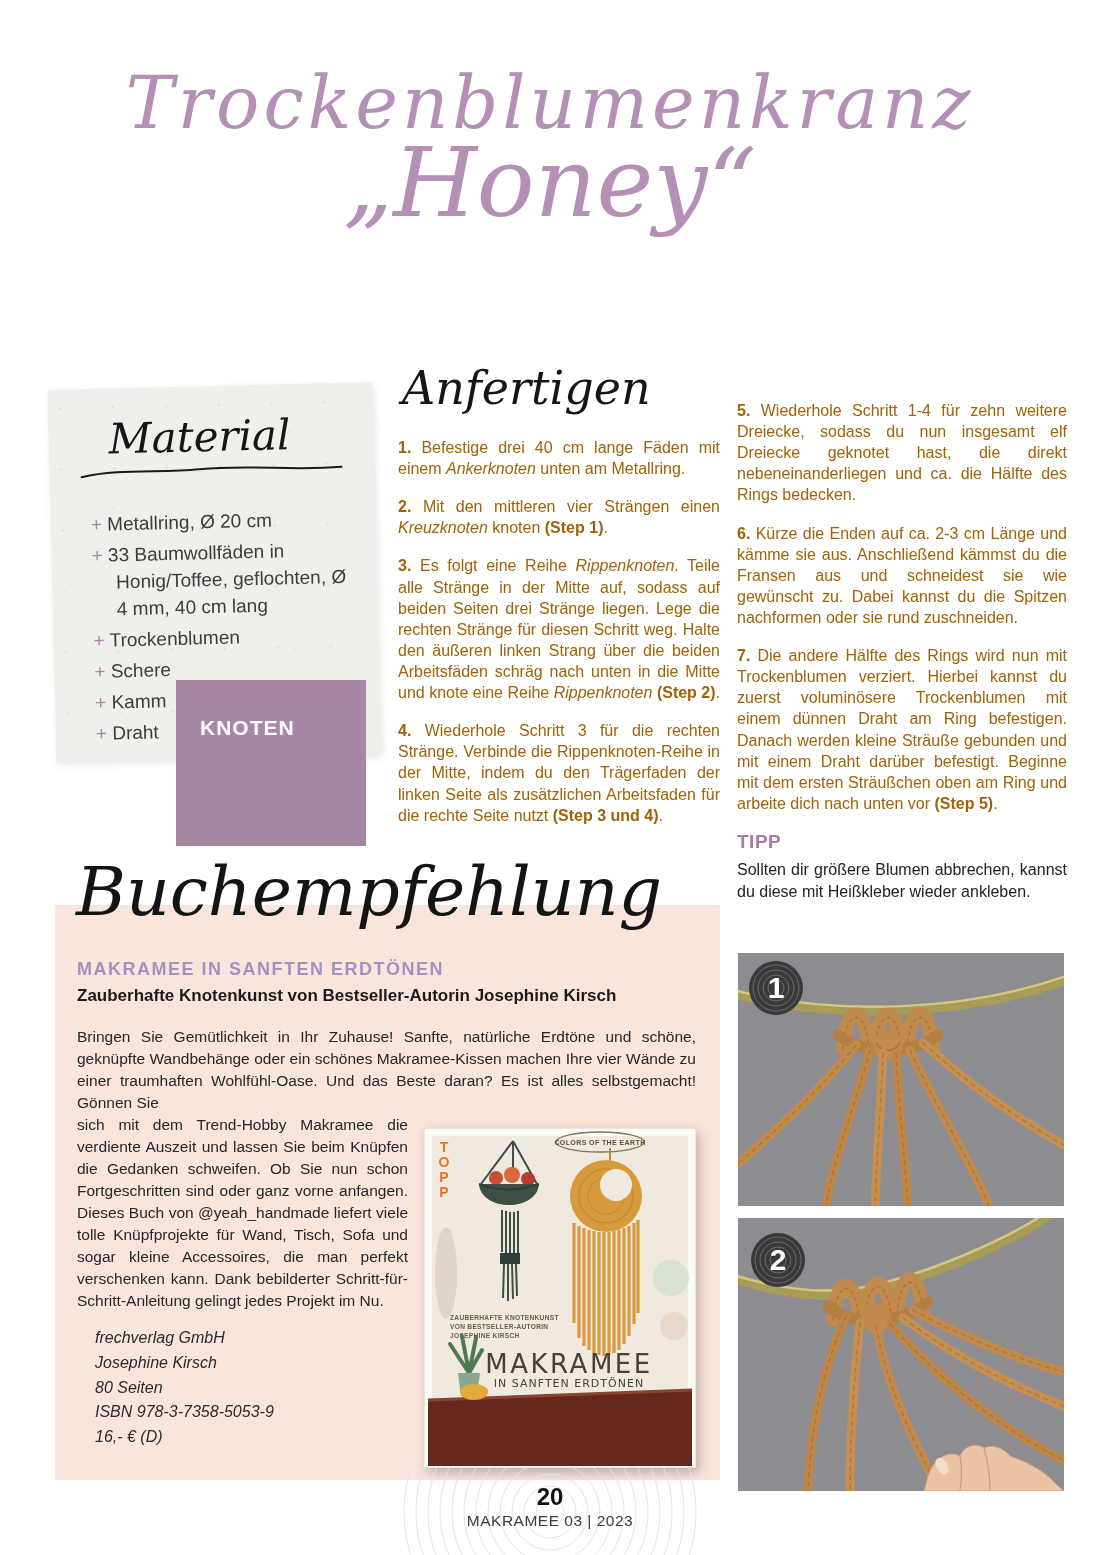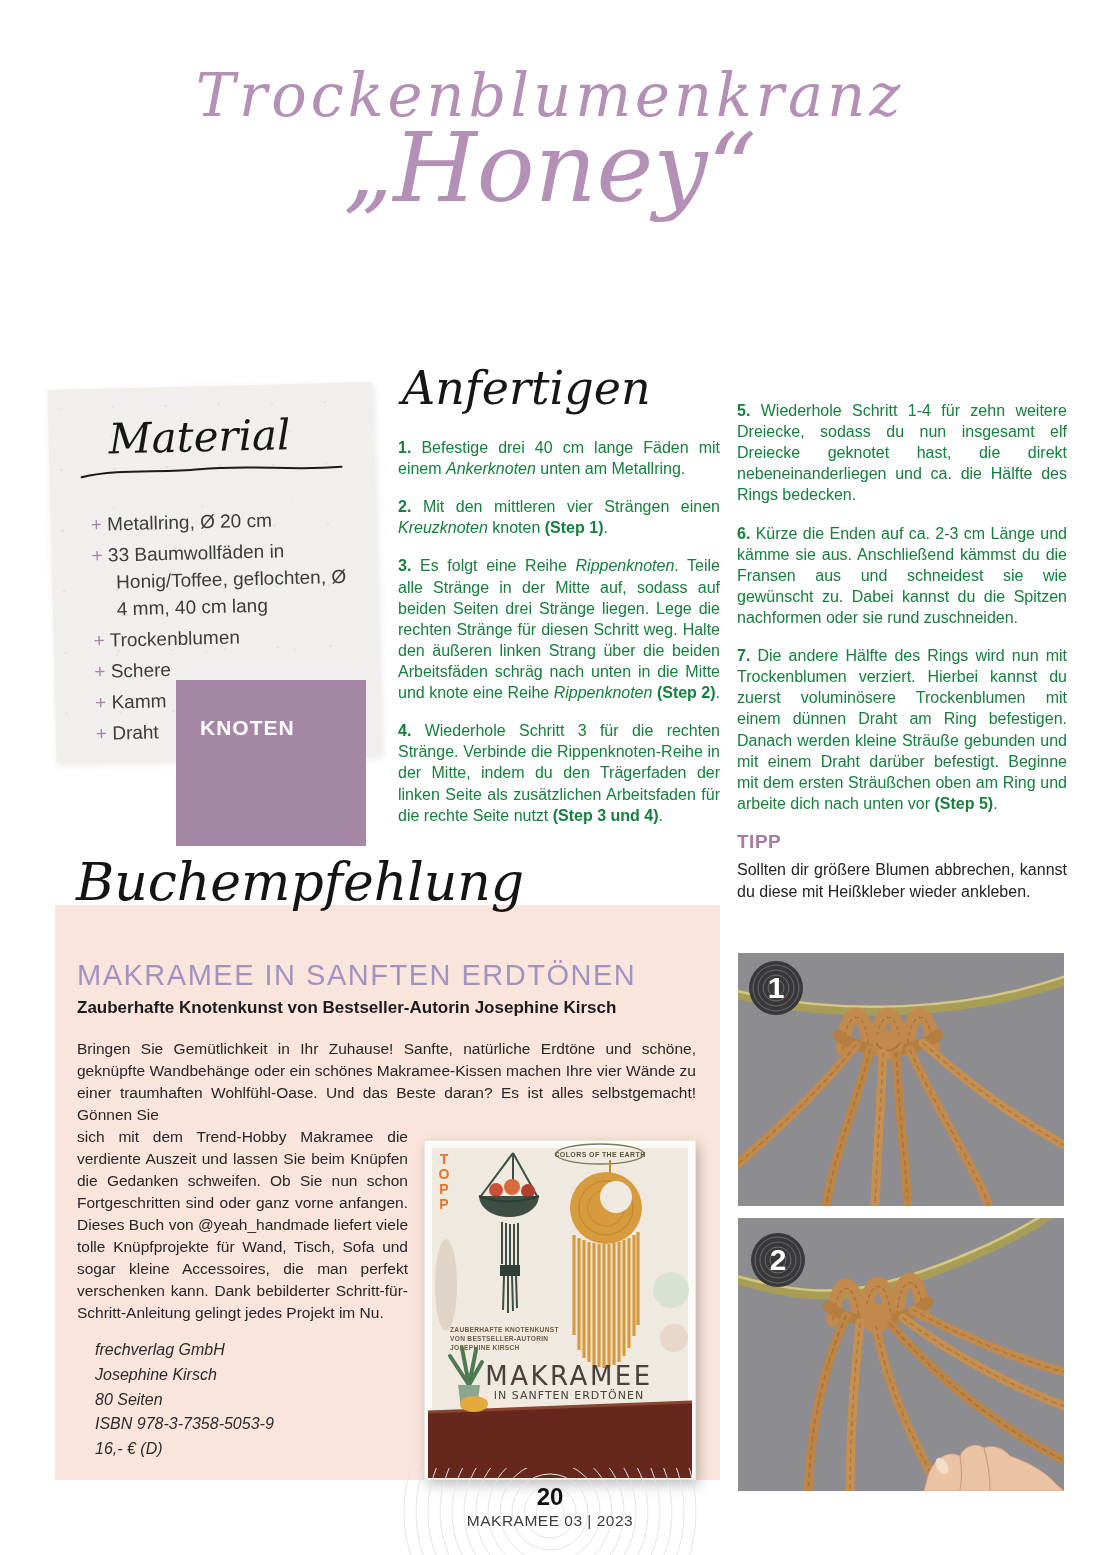--- a/index.html
+++ b/index.html
@@ -2,21 +2,21 @@
 <html><head>
 <meta charset="utf-8">
 <style>
   html,body{margin:0;padding:0;}
   body{width:1100px;height:1555px;position:relative;background:#ffffff;
        font-family:"Liberation Sans",sans-serif;color:#222;overflow:hidden;}
   .script{font-family:"DejaVu Serif",serif;font-style:italic;font-weight:400;}
 
   
   #title{position:absolute;top:62px;left:0;width:1100px;text-align:center;color:#b48fb6;z-index:1;}
-  #title .l1{font-size:59px;line-height:1.15;letter-spacing:4px;white-space:nowrap;}
+  #title .l1{font-size:72px;line-height:1.15;letter-spacing:4px;white-space:nowrap;}
   #title .l2{font-size:96px;line-height:1.0;margin-top:-10px;font-style:italic;}
 
   
   #material{position:absolute;left:52px;top:386px;width:324px;height:372px;
     background:#f1efec;
     background-image:radial-gradient(circle at 22% 31%, rgba(90,85,80,.10) 1.2px, transparent 1.3px),
                      radial-gradient(circle at 71% 64%, rgba(90,85,80,.08) 1px, transparent 1.1px);
     background-size:53px 61px, 89px 73px;
     transform:rotate(-1.4deg);box-shadow:2px 3px 8px rgba(0,0,0,.10);z-index:1;
     padding:22px 24px;box-sizing:border-box;}
@@ -31,32 +31,32 @@
     z-index:2;color:#fff;box-sizing:border-box;padding:36px 0 0 24px;}
   .knoten-heading{font-weight:bold;font-size:21px;letter-spacing:1px;margin-bottom:8px;}
   #knoten ul{list-style:none;margin:0;padding:0;}
   #knoten li{font-weight:bold;font-size:17.5px;line-height:1.55;}
   #knoten li .bullet{color:#e3d4e3;font-weight:normal;}
 
   
   #col-mid{position:absolute;left:398px;top:361px;width:322px;}
   #col-right{position:absolute;left:737px;top:400px;width:330px;}
   .anfertigen-heading{font-size:46px;color:#161616;margin:0 0 22px 4px;}
-  .step{font-size:16px;line-height:1.32;text-align:justify;margin:0 0 17px 0;color:#15803d;}
+  .step{font-size:16px;line-height:1.32;text-align:justify;margin:0 0 17px 0;color:#a16207;}
   .step-num{font-weight:bold;}
   .seg-i{font-style:italic;}
   .seg-b{font-weight:bold;}
   .tipp-heading{color:#a77ba3;font-weight:bold;font-size:19px;letter-spacing:.5px;margin:14px 0 6px 0;}
   .tipp-text{font-size:16px;line-height:1.38;text-align:justify;color:#232323;margin:0;}
 
   
   #buch-box{position:absolute;left:55px;top:905px;width:665px;height:575px;background:#fae5dc;
     box-sizing:border-box;padding:50px 24px 10px 22px;}
-  #buch-heading{position:absolute;left:76px;top:852px;font-size:52px;color:#141414;z-index:3;}
-  .buch-title{color:#a292c2;font-weight:normal;font-size:29px;letter-spacing:1.5px;margin:4px 0 6px 0;}
+  #buch-heading{position:absolute;left:76px;top:852px;font-size:68px;color:#141414;z-index:3;}
+  .buch-title{color:#a292c2;font-weight:bold;font-size:18px;letter-spacing:1.5px;margin:4px 0 6px 0;}
   .buch-subtitle{font-weight:bold;font-size:17px;color:#1c1c1c;margin:0 0 20px 0;}
   .buch-body{font-size:15.5px;line-height:1.42;text-align:justify;color:#262626;margin:0;}
   .buch-flow{margin-top:0;}
   #book-cover{float:right;width:272px;margin:14px 0 6px 16px;}
   #book-cover svg{display:block;box-shadow:3px 5px 12px rgba(0,0,0,.25);}
   .buch-details{margin-top:14px;padding-left:18px;font-style:italic;font-size:16px;line-height:1.55;color:#2a2a2a;}
 
   
   .photo{position:absolute;left:738px;overflow:hidden;}
   #photo1{top:953px;width:326px;height:253px;}

